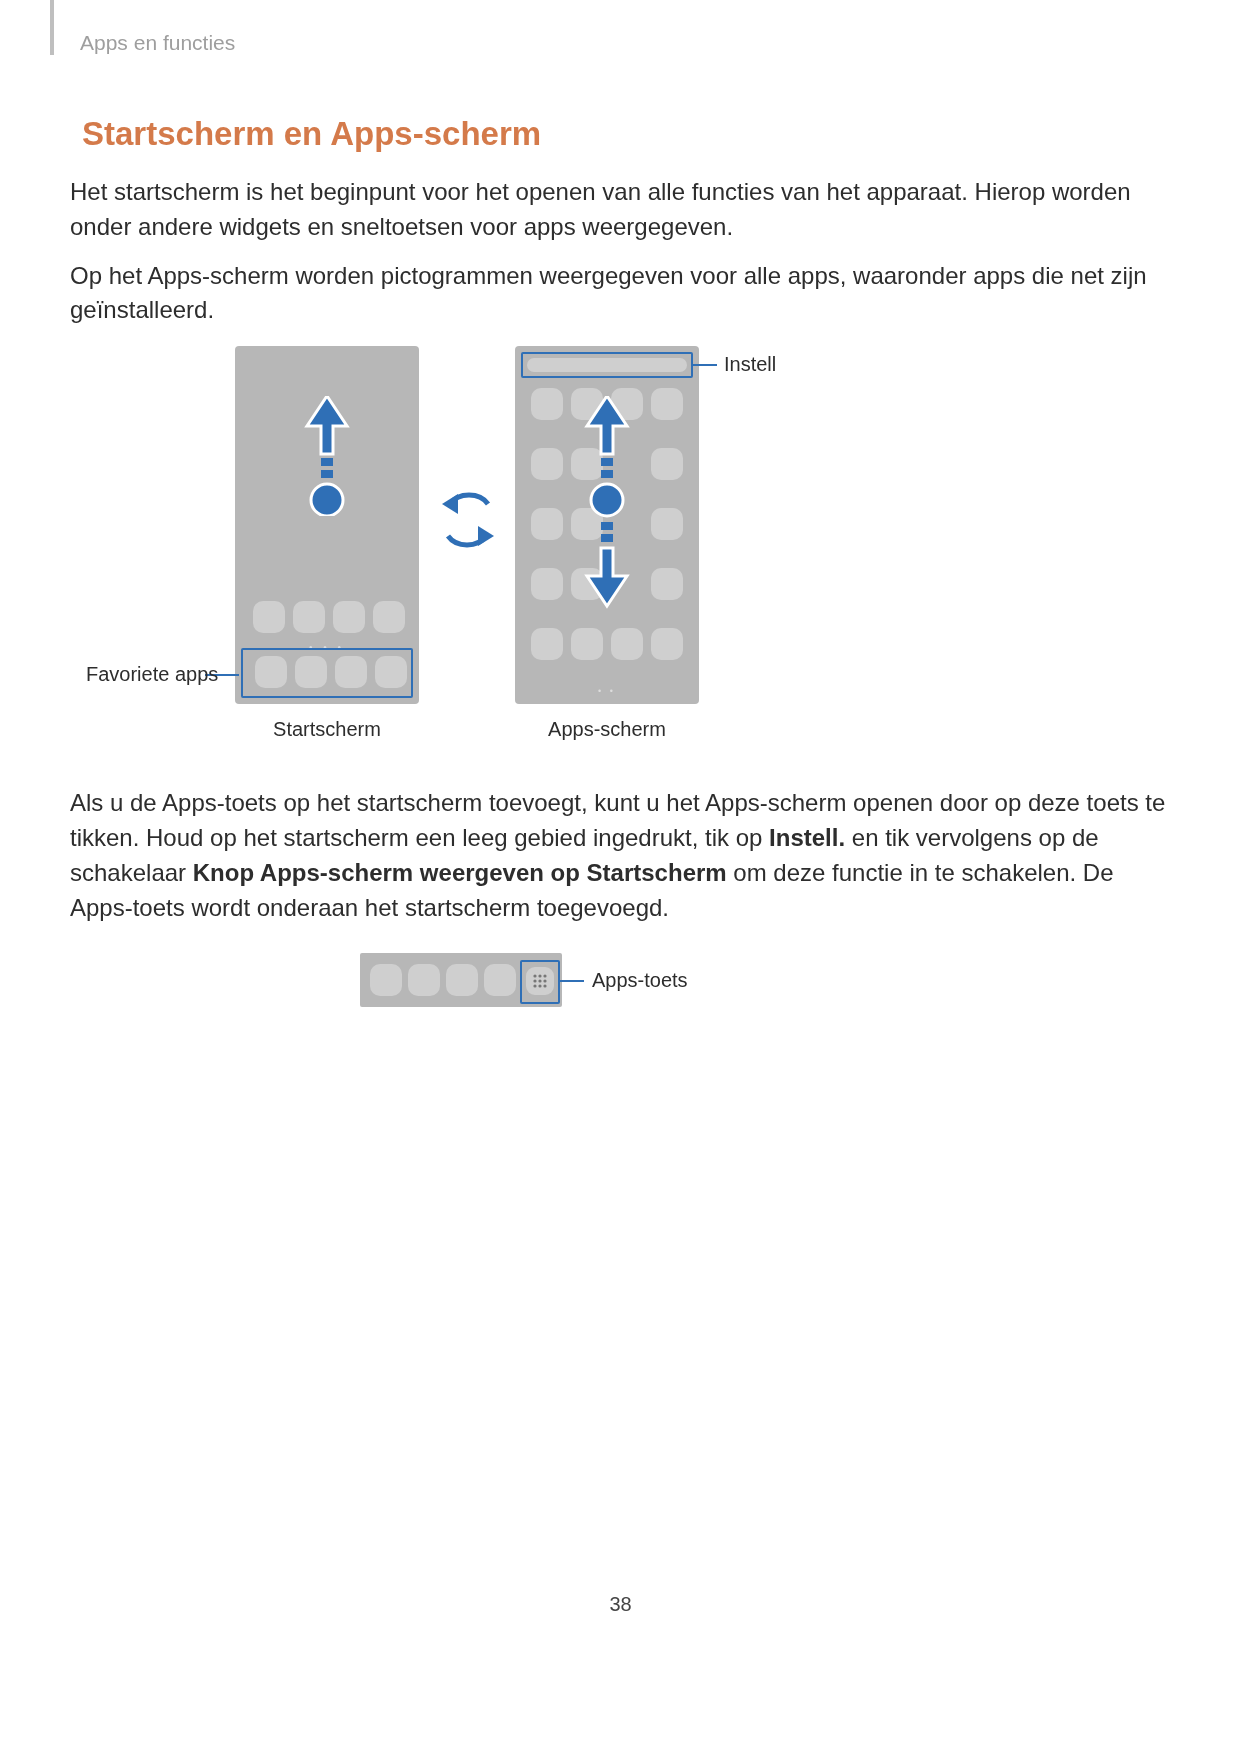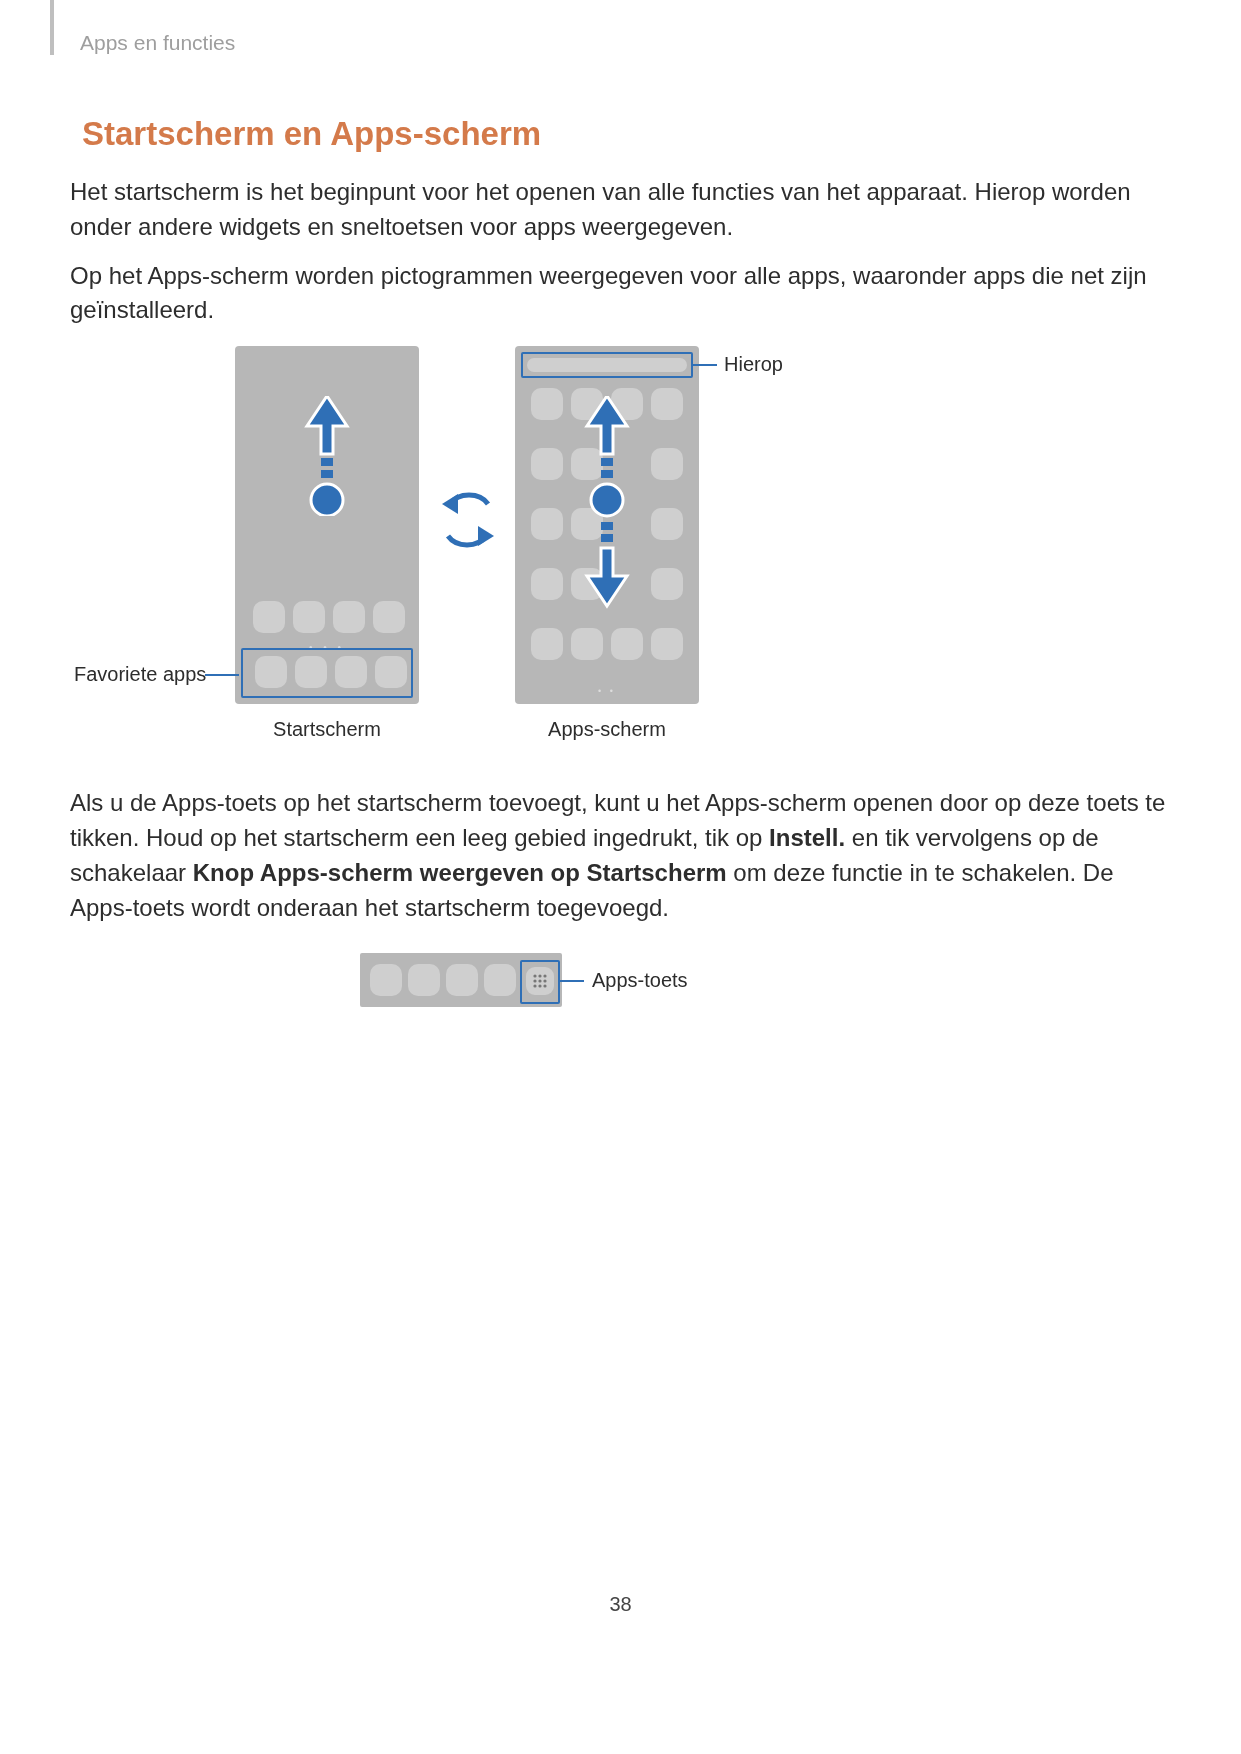--- a/index.html
+++ b/index.html
@@ -266,24 +266,24 @@
         <rect x="18" y="74" width="12" height="8" fill="#2f6fb6"></rect>
         <circle cx="24" cy="104" r="16" fill="#2f6fb6" stroke="#fff" stroke-width="3"></circle>
         <rect x="18" y="126" width="12" height="8" fill="#2f6fb6"></rect>
         <rect x="18" y="138" width="12" height="8" fill="#2f6fb6"></rect>
         <polygon points="24,210 44,180 30,180 30,152 18,152 18,180 4,180" fill="#2f6fb6" stroke="#fff" stroke-width="3"></polygon>
       </svg>
       <div style="position:absolute; left:0; right:0; bottom:8px; text-align:center; font-size:9px; color:#ddd; letter-spacing:3px;">• •</div>
     </div>
 
     <div class="callout-line" style="left:623px; top:18px; width:24px;"></div>
-    <div class="callout-label" style="left:654px; top:7px;">Hierop</div>
+    <div class="callout-label" style="left:654px; top:7px;">Instell</div>
 
     <div class="callout-line" style="left:135px; top:328px; width:34px;"></div>
-    <div class="callout-label" style="left:4px; top:317px;">Favoriete apps</div>
+    <div class="callout-label" style="left:16px; top:317px;">Favoriete apps</div>
 
     <div class="caption" style="left:165px; top:372px; width:184px;">Startscherm</div>
     <div class="caption" style="left:445px; top:372px; width:184px;">Apps-scherm</div>
   </div>
 
   <p class="body-text">
     <span>Als u de Apps-toets op het startscherm toevoegt, kunt u het Apps-scherm openen door op deze toets te tikken. Houd op het startscherm een leeg gebied ingedrukt, tik op </span><b>Instell.</b><span> en tik vervolgens op de schakelaar </span><b>Knop Apps-scherm weergeven op Startscherm</b><span> om deze functie in te schakelen. De Apps-toets wordt onderaan het startscherm toegevoegd.</span>
   </p>
 
   <div class="diagram2">

